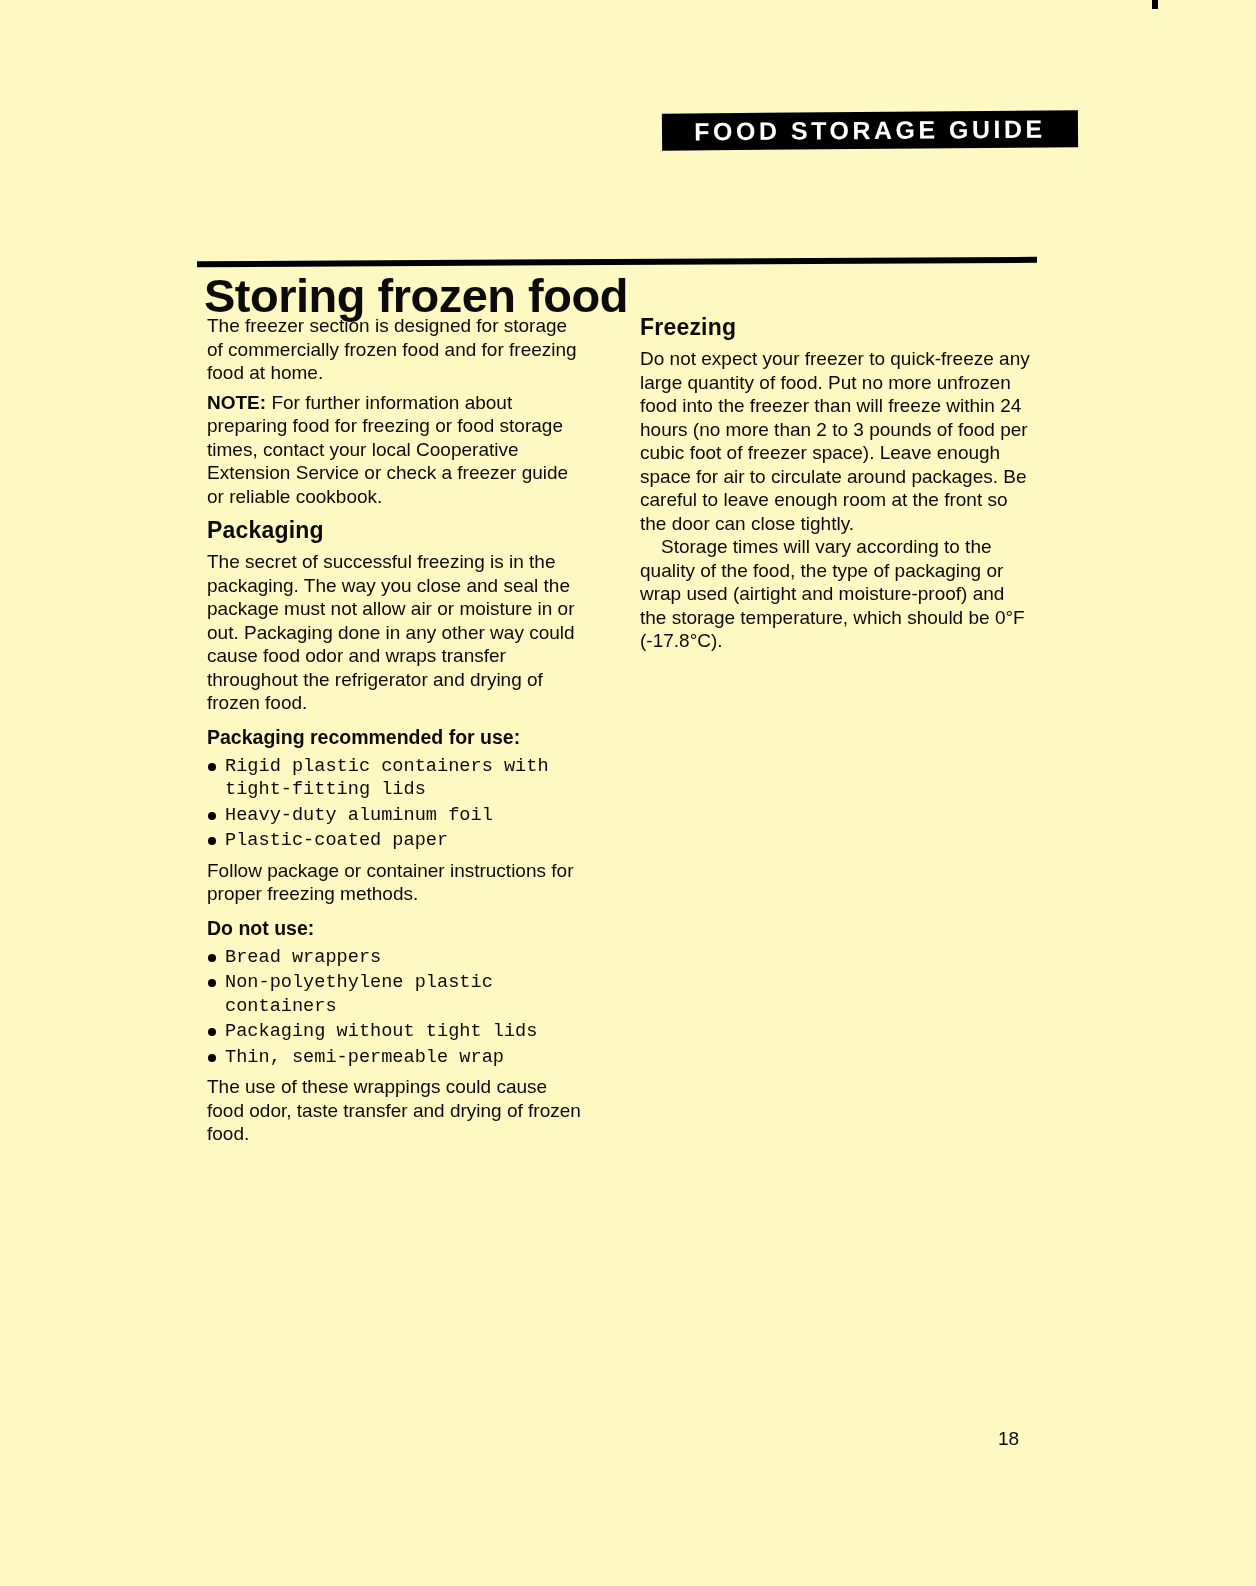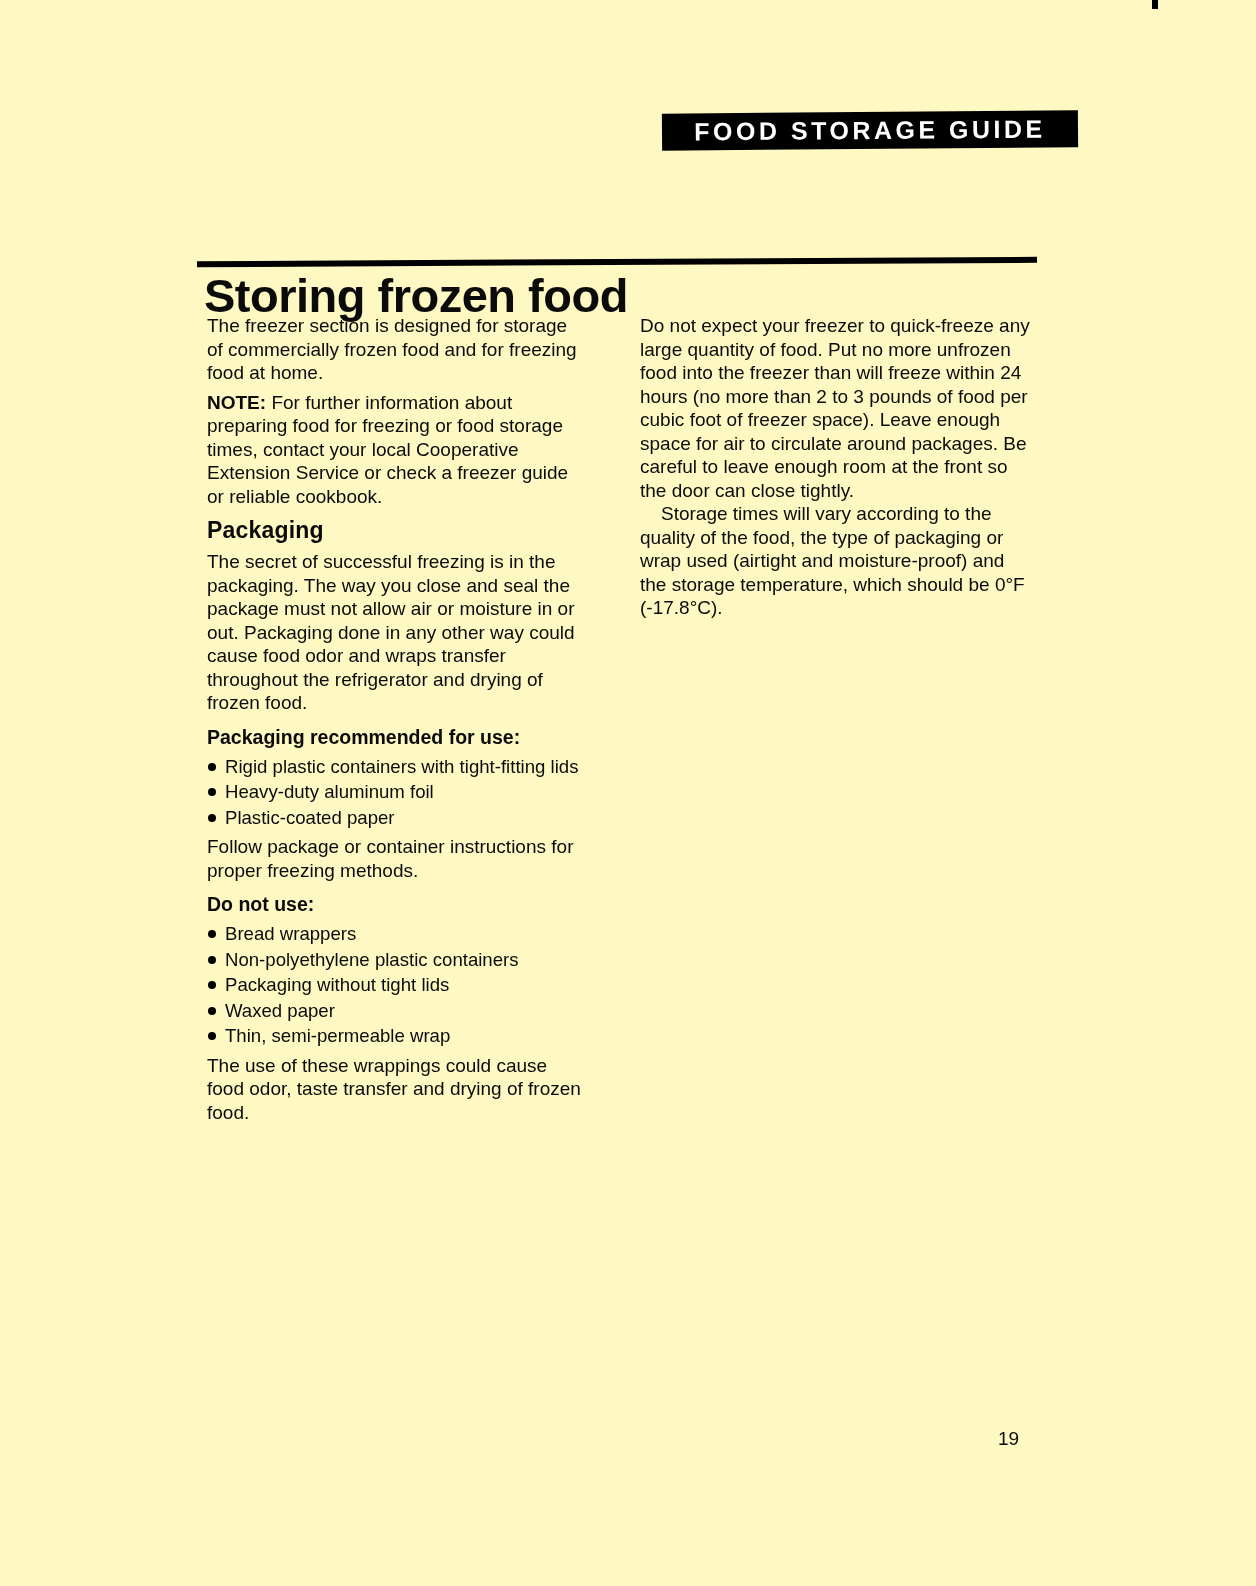--- a/index.html
+++ b/index.html
@@ -84,20 +84,21 @@
     font-size: 19.5px;
     line-height: 24px;
     font-weight: bold;
     margin: 10px 0 6px;
   }
 
   ul.bullet-list {
     list-style: none;
     margin: 0 0 6px;
     padding: 0;
+    font-family: Liberation Mono, monospace;
   }
   ul.bullet-list li {
     position: relative;
     padding-left: 18px;
     margin-bottom: 2px;
     font-size: 18.6px;
     line-height: 23.5px;
   }
   ul.bullet-list li::before {
     content: "";
@@ -147,29 +148,29 @@
       </ul>
 
     <p class="para">Follow package or container instructions for proper freezing methods.</p>
 
     <h3 class="subheading">Do not use:</h3>
 
     <ul class="bullet-list">
         <li>Bread wrappers</li>
         <li>Non-polyethylene plastic containers</li>
         <li>Packaging without tight lids</li>
-        <li>Waxed paper</li>
         <li>Thin, semi-permeable wrap</li>
       </ul>
 
     <p class="para">The use of these wrappings could cause food odor, taste transfer and drying of frozen food.</p>
   </div>
 
   <div class="col col-right">
+    <h2 class="section-heading">Freezing</h2>
 
     <p class="para no-gap">Do not expect your freezer to quick-freeze any large quantity of food. Put no more unfrozen food into the freezer than will freeze within 24 hours (no more than 2 to 3 pounds of food per cubic foot of freezer space). Leave enough space for air to circulate around packages. Be careful to leave enough room at the front so the door can close tightly.</p>
 
     <p class="para first-line-indent">Storage times will vary according to the quality of the food, the type of packaging or wrap used (airtight and moisture-proof) and the storage temperature, which should be 0°F (-17.8°C).</p>
   </div>
 
-  <div class="page-number">19</div>
+  <div class="page-number">18</div>
 
 </div>
 
 </body></html>

